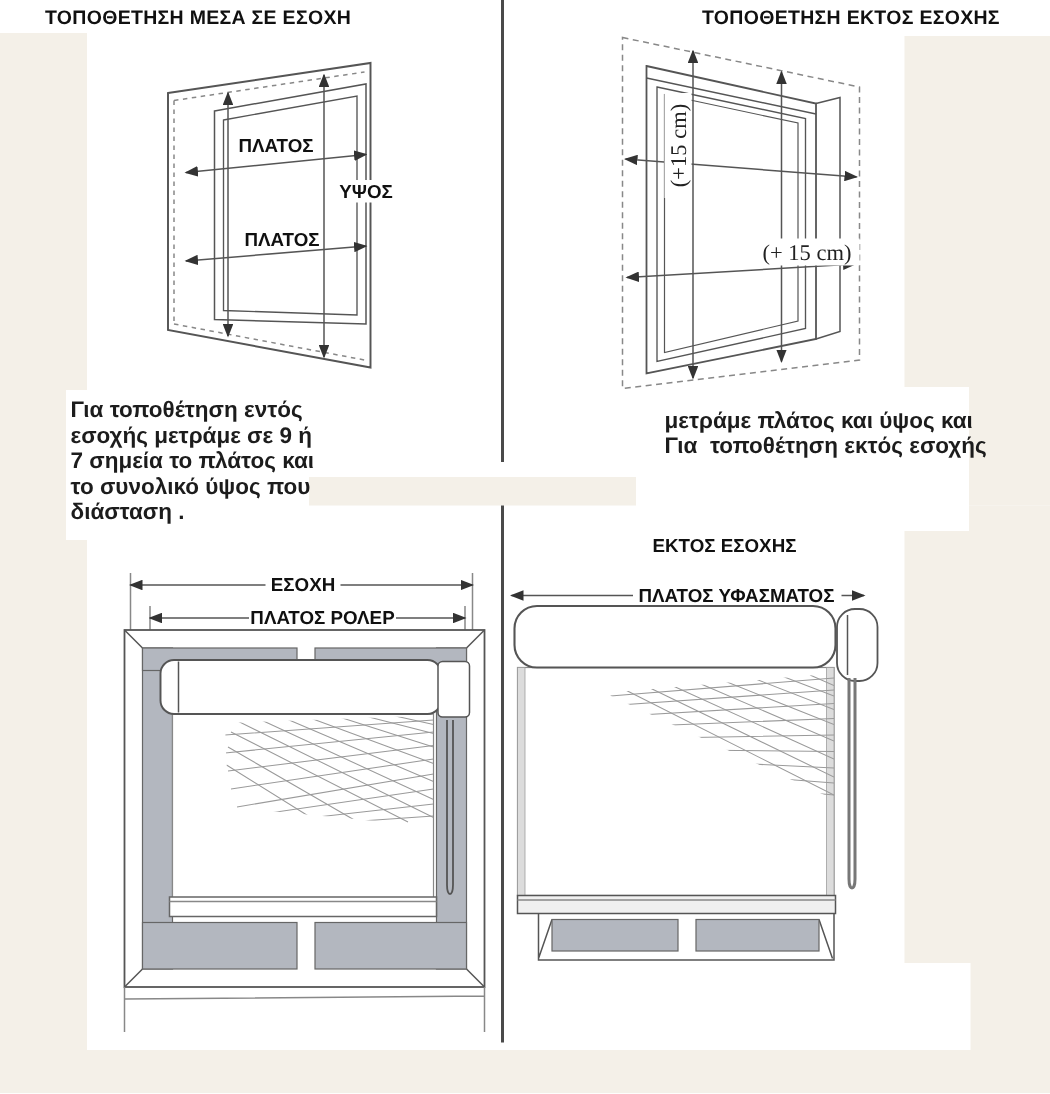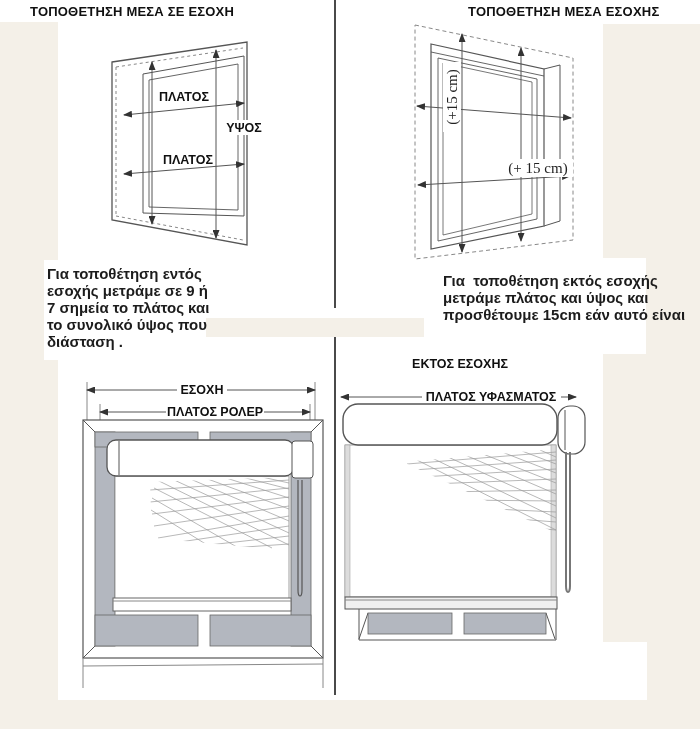--- a/index.html
+++ b/index.html
@@ -34,21 +34,21 @@
   <div class="abs beige" style="left:0; top:700px; width:700px; height:29px;"></div>
 
   <div class="abs whitepatch" style="left:44px; top:260px; width:162px; height:100px;"></div>
   <div class="abs whitepatch" style="left:424px; top:258px; width:222px; height:96px;"></div>
   <div class="abs whitepatch" style="left:345px; top:642px; width:302px; height:58px;"></div>
 
   <div class="divider" style="top:0; height:308px;"></div>
   <div class="divider" style="top:337px; height:358px;"></div>
 
   <div class="title" style="left:30px; top:4px;">ΤΟΠΟΘΕΤΗΣΗ ΜΕΣΑ ΣΕ ΕΣΟΧΗ</div>
-  <div class="title" style="left:468px; top:4px;">ΤΟΠΟΘΕΤΗΣΗ ΜΕΣΑ ΕΣΟΧΗΣ</div>
+  <div class="title" style="left:468px; top:4px;">ΤΟΠΟΘΕΤΗΣΗ ΕΚΤΟΣ ΕΣΟΧΗΣ</div>
 
   <svg style="left:62px; top:24px;" width="276" height="294" viewBox="0 0 276 294">
     <defs>
       <marker id="ahA" markerWidth="9" markerHeight="7" refX="8" refY="3.5" orient="auto-start-reverse" markerUnits="userSpaceOnUse">
         <path d="M0,0 L9,3.5 L0,7 Z" fill="#333"></path>
       </marker>
     </defs>
     <path class="ln" stroke-width="1.3" d="M50,38 L185,18 L185,221 L50,196 Z"></path>
     <path class="thin" stroke-dasharray="3,3" d="M54,43 L54,192 M54,43 L181,24 M54,192 L181,216"></path>
     <path class="ln" d="M81,50 L182,32 L182,192 L81,189 Z"></path>
@@ -150,30 +150,29 @@
       <path class="mesh" d="M80,120 L219,190 M95,118 L219,178 M111,117 L219,166 M128,115 L219,154 M146,114 L219,143 M165,112 L219,133 M185,111 L219,124 M203,110 L219,117"></path>
     </g>
     <rect x="6" y="64" width="214" height="41" rx="15" fill="#ffffff" stroke="#555" stroke-width="1.4"></rect>
     <rect x="221" y="66" width="27" height="48" rx="12" fill="#ffffff" stroke="#555" stroke-width="1.2"></rect>
     <line class="ln" x1="228" y1="70" x2="228" y2="110"></line>
     <path fill="none" stroke="#777" stroke-width="2" d="M229,112 L229,246 C229,254 233,254 233,246 L233,112"></path>
     <rect x="8" y="257" width="212" height="12" fill="#f0f0f0" stroke="#555"></rect>
     <line class="thin" x1="8" y1="260" x2="220" y2="260"></line>
   </svg>
 
-  <div class="heading" style="left:400px; top:357px; width:120px;">ΕΚΤΟΣ ΕΣΟΧΗΣ</div>
+  <div class="heading" style="left:423px; top:357px; width:120px;">ΕΚΤΟΣ ΕΣΟΧΗΣ</div>
 
   <div class="caption" style="left:47px; top:265px;">
     <div>Για τοποθέτηση εντός</div>
     <div>εσοχής μετράμε σε 9 ή</div>
     <div>7 σημεία το πλάτος και</div>
     <div>το συνολικό ύψος που</div>
     <div>διάσταση .</div>
   </div>
 
   <div class="caption" style="left:443px; top:272px;">
+    <div>μετράμε πλάτος και ύψος και</div>
     <div>Για  τοποθέτηση εκτός εσοχής</div>
-    <div>μετράμε πλάτος και ύψος και</div>
-    <div>προσθέτουμε 15cm εάν αυτό είναι</div>
   </div>
 
 
 </div>
 
 </body></html>

